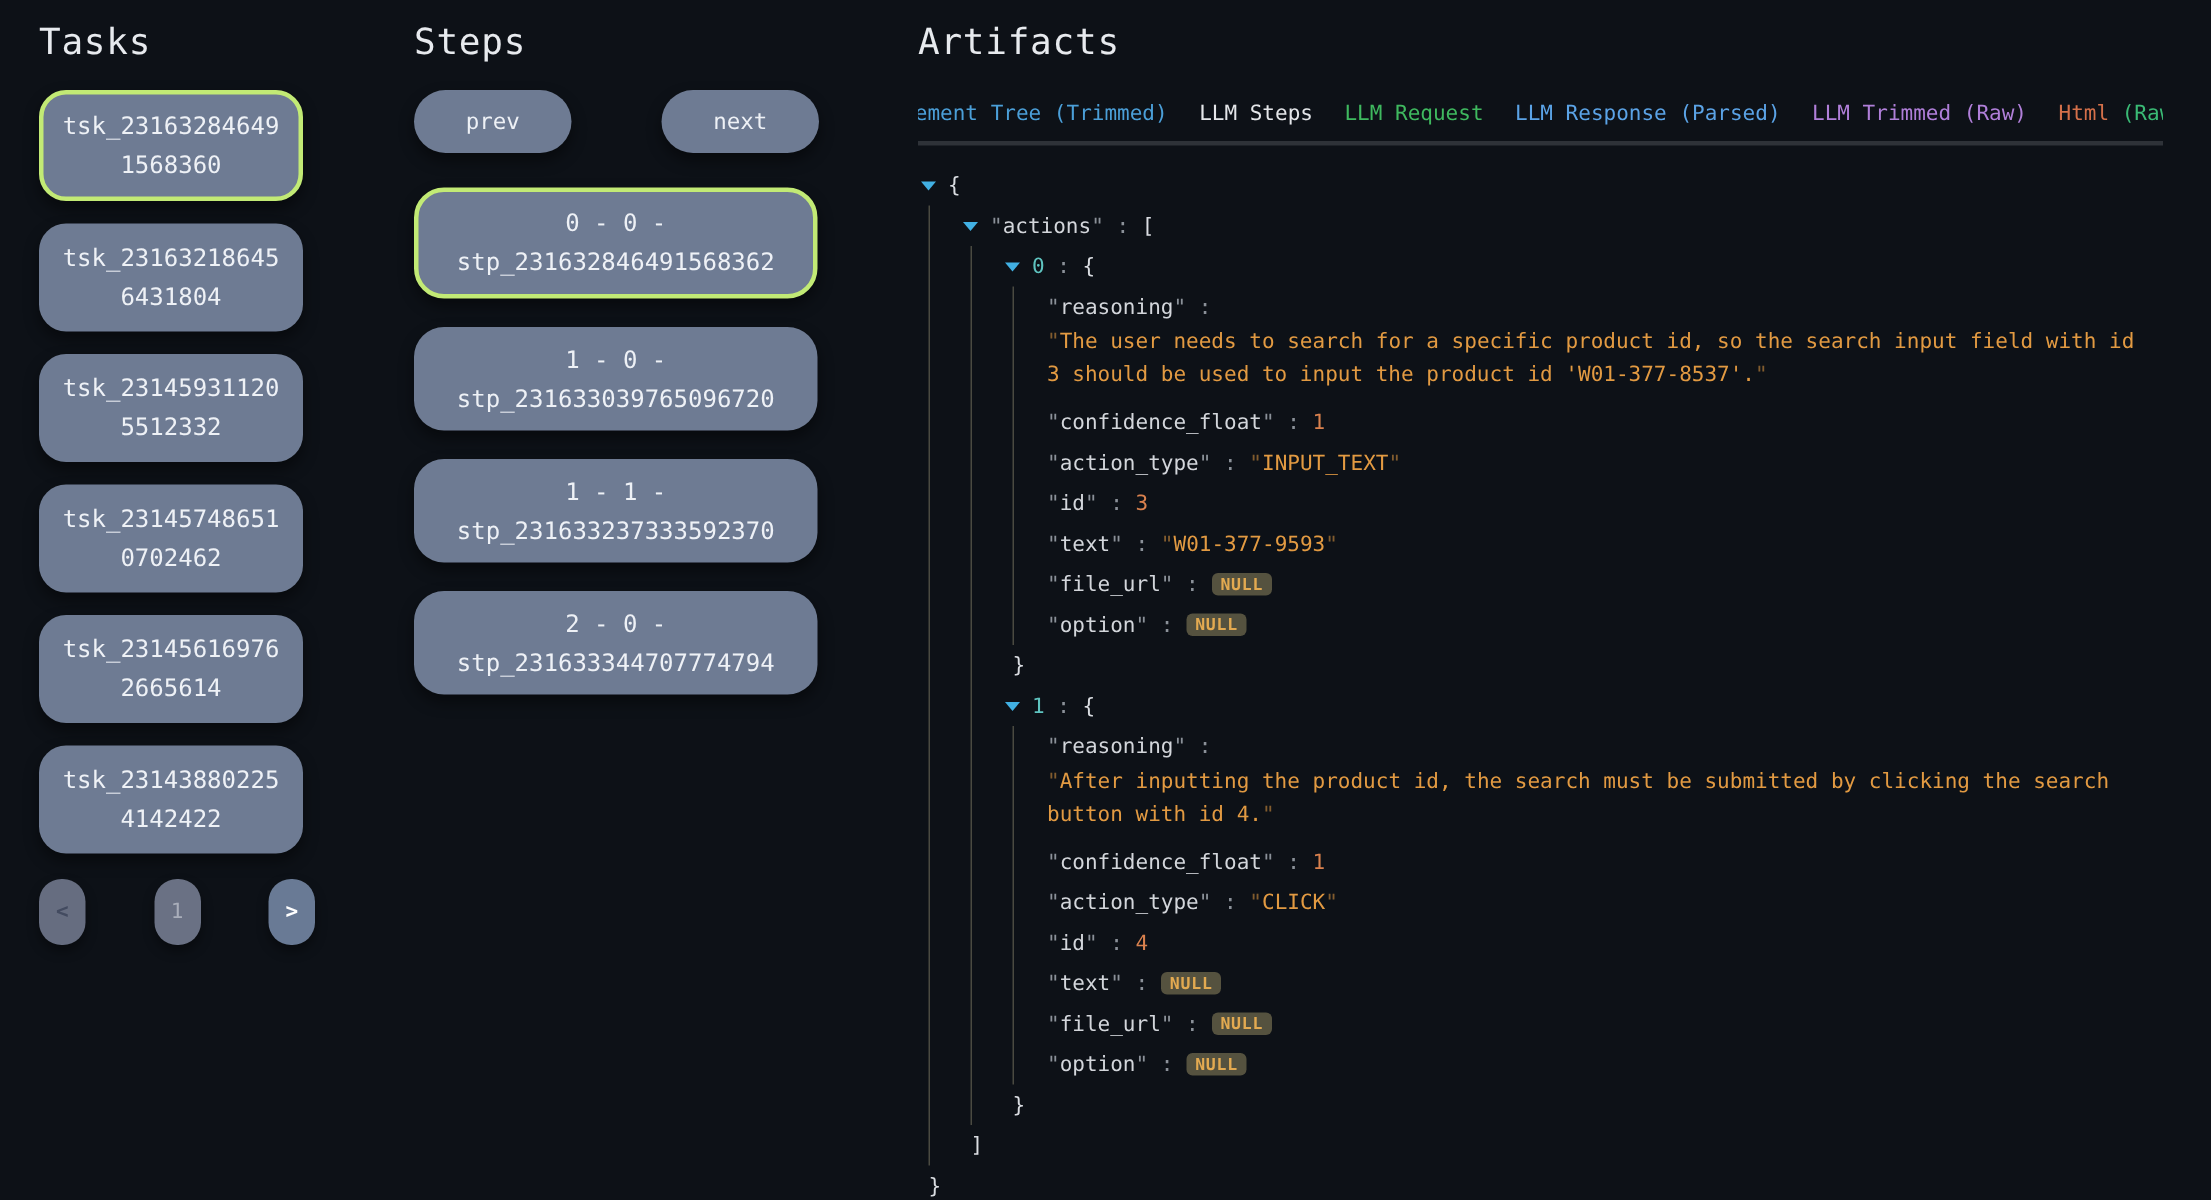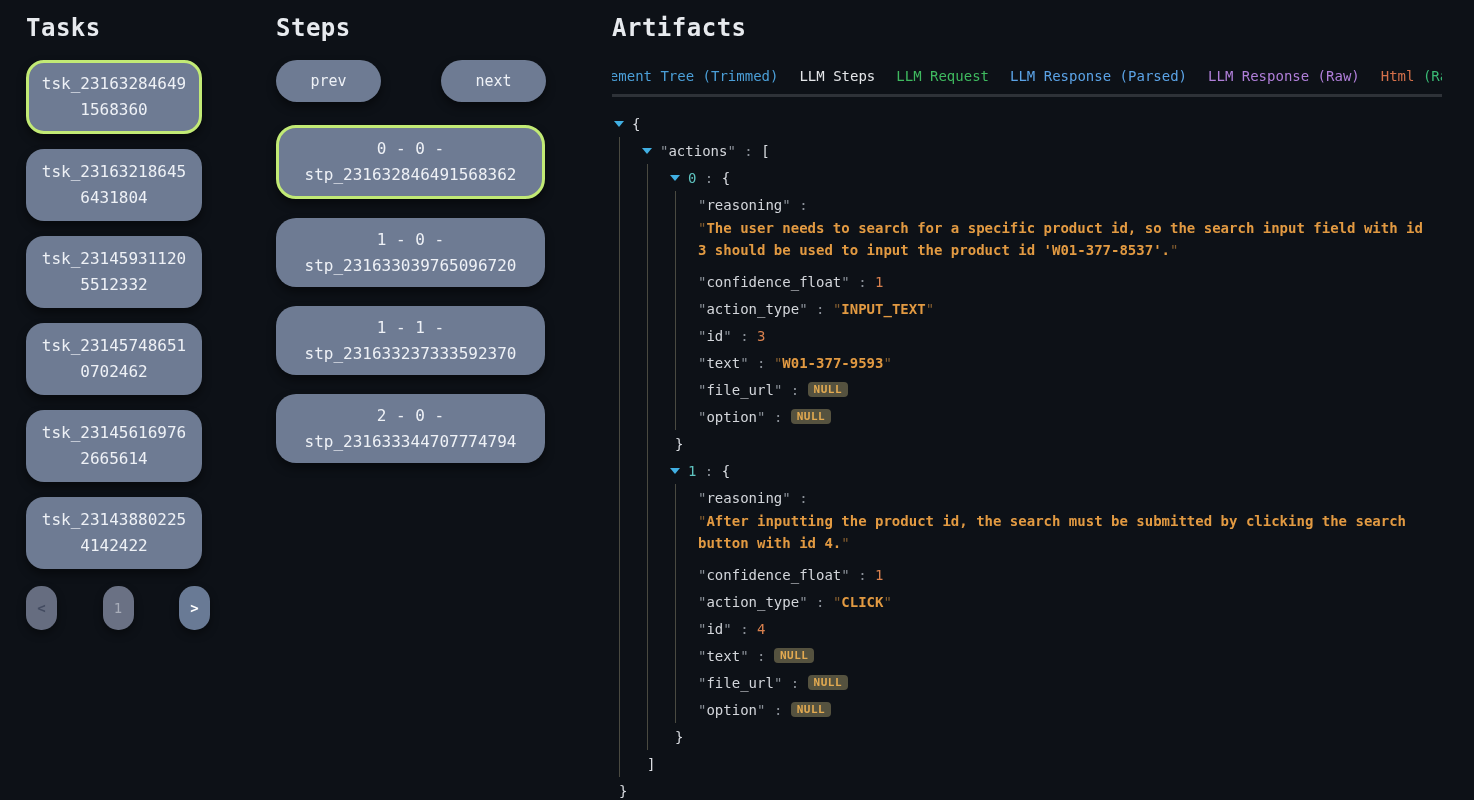--- a/index.html
+++ b/index.html
@@ -17,21 +17,21 @@
   *{box-sizing:border-box;}
   html,body{margin:0;padding:0;}
   body{
     width:1474px;height:800px;overflow:hidden;
     background:var(--page_bg);
     font-family:"DejaVu Sans Mono","Liberation Mono",monospace;
     color:#e7eaee;
   }
   .app{display:flex;align-items:flex-start;height:100%;}
   .col-title{
-    font-size:24px;font-weight:700;color:#e7eaee;
+    font-size:24px;font-weight:400;color:#e7eaee;
     margin:13px 0 0 0;line-height:31px;letter-spacing:.5px;
   }
   
   .tasks-col{width:184px;margin-left:26px;flex:none;}
   .task-list{margin-top:16px;}
   .task-btn{
     display:flex;align-items:center;justify-content:center;text-align:center;
     width:176px;min-height:72px;margin-bottom:15px;padding:8px 12px;
     background:var(--button_bg);color:#eef1f6;border:none;border-radius:18px;
     font:16px/26px "DejaVu Sans Mono","Liberation Mono",monospace;
@@ -81,21 +81,21 @@
   .json-view{font-size:14px;color:#d3d6db;padding:13px 0 0 2px;}
   .line,.close-line{display:flex;align-items:center;height:27px;white-space:pre;}
   .close-line{margin-left:5px;}
   .children{margin-left:5px;border-left:1px solid #4a4a41;padding-left:22px;}
   .tri-wrap{width:18px;display:inline-flex;align-items:center;flex:none;cursor:pointer;}
   .tri{width:0;height:0;border-left:5px solid transparent;border-right:5px solid transparent;border-top:6px solid var(--triangle_blue);}
   .key{color:#d3d6db;}
   .kq,.punct{color:#8b9199;}
   .brace{color:#dadde2;}
   .idx{color:var(--json_index);}
-  .str{color:var(--json_string);font-weight:bold;}
+  .str{color:var(--json_string);}
   .sq{color:var(--json_string);opacity:.55;}
   .num{color:var(--json_number);}
   .null-badge{
     display:inline-block;background:var(--null_badge_bg);color:var(--null_badge_text);
     font-size:11px;font-weight:700;letter-spacing:.5px;line-height:1;
     padding:2px 6px;border-radius:4px;
   }
   .paragraph{
     color:var(--json_string);max-width:735px;line-height:22px;
     margin:-1px 0 7px 0;white-space:pre-wrap;word-break:normal;
@@ -137,21 +137,21 @@
       </div>
   </aside>
 
   <main class="artifacts-col">
     <h1 class="col-title">Artifacts</h1>
     <div class="tabbar" id="tabbar">
         <div class="tab"><span style="color: rgb(75, 159, 216);">Element Tree (Trimmed)</span></div>
         <div class="tab"><span style="color: rgb(228, 230, 233);">LLM Steps</span></div>
         <div class="tab"><span style="color: rgb(63, 185, 95);">LLM Request</span></div>
         <div class="tab active"><span style="color: rgb(91, 163, 230);">LLM Response (Parsed)</span></div>
-        <div class="tab"><span style="color: rgb(176, 127, 217);">LLM Response (Raw)</span></div>
+        <div class="tab"><span style="color: rgb(176, 127, 217);">LLM Trimmed (Raw)</span></div>
         <div class="tab"><span style="color: rgb(212, 112, 74);">Html</span><span style="color: rgb(58, 186, 117);"> (Raw)</span></div>
       </div>
     <div class="json-view" id="json-view">
         <div class="line"><span class="tri-wrap"><span class="tri"></span></span><span class="brace">{</span></div>
         <div class="children">
           <div class="line"><span class="tri-wrap"><span class="tri"></span></span><span class="kq">"</span><span class="key">actions</span><span class="kq">"</span><span class="punct"> : </span><span class="brace">[</span></div>
           <div class="children">
             <div class="line"><span class="tri-wrap"><span class="tri"></span></span><span class="idx">0</span><span class="punct"> : </span><span class="brace">{</span></div>
             <div class="children">
               <div class="line"><span class="kq">"</span><span class="key">reasoning</span><span class="kq">"</span><span class="punct"> : </span></div>

